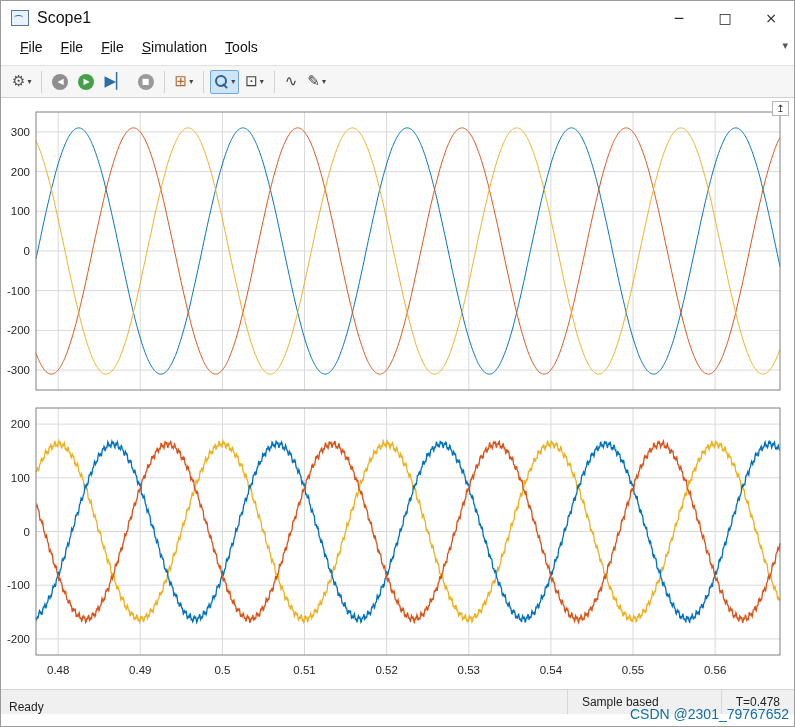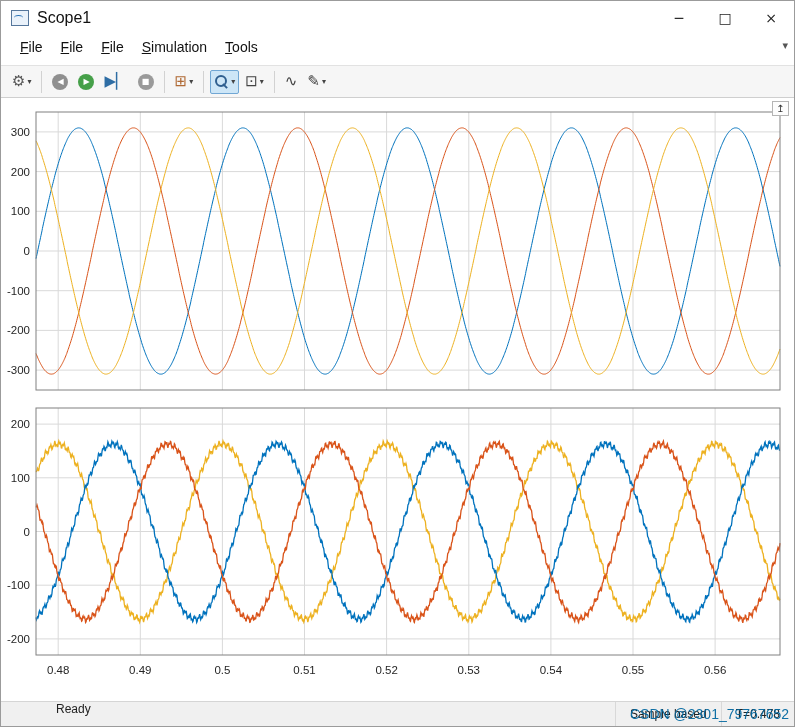--- a/index.html
+++ b/index.html
@@ -40,24 +40,24 @@
   .zoom-glyph::after{content:"";position:absolute;left:10px;top:9px;width:2px;height:6px;
     background:#2f5f8f;transform:rotate(-45deg);}
   
   .plot-area{position:relative;background:#fff;}
   .plot-area svg{display:block;}
   .tick{font-family:"Liberation Sans",sans-serif;font-size:11.5px;fill:#262626;}
   .expand-btn{position:absolute;top:3px;right:5px;width:17px;height:15px;
     border:1px solid #b5b5b5;background:#fdfdfd;font-size:10px;line-height:1;color:#333;
     padding:0;cursor:default;font-family:"DejaVu Sans",sans-serif;}
   
-  .statusbar{position:absolute;left:0;right:0;bottom:0;height:24px;background:#f0f0f0;
-    border-top:1px solid #d5d5d5;display:flex;align-items:flex-start;font-size:12px;color:#222;padding-left:47px;}
+  .statusbar{position:absolute;left:0;right:0;bottom:12px;height:24px;background:#f0f0f0;
+    border-top:1px solid #d5d5d5;display:flex;align-items:flex-end;font-size:12px;color:#222;}
   .status-left{padding-left:8px;}
-  .status-right{margin-left:auto;display:flex;height:100%;align-items:center;}
+  .status-right{margin-left:auto;display:flex;height:100%;align-items:center;gap:48px;}
   .status-seg{border-left:1px solid #d8d8d8;padding:0 14px;height:100%;display:flex;align-items:center;}
   .watermark{position:absolute;right:5px;bottom:4px;font-size:14px;color:#0369a1;
     opacity:.95;pointer-events:none;z-index:5;}
 </style>
 </head>
 <body>
 
 <div class="window">
 
   <div class="titlebar">

